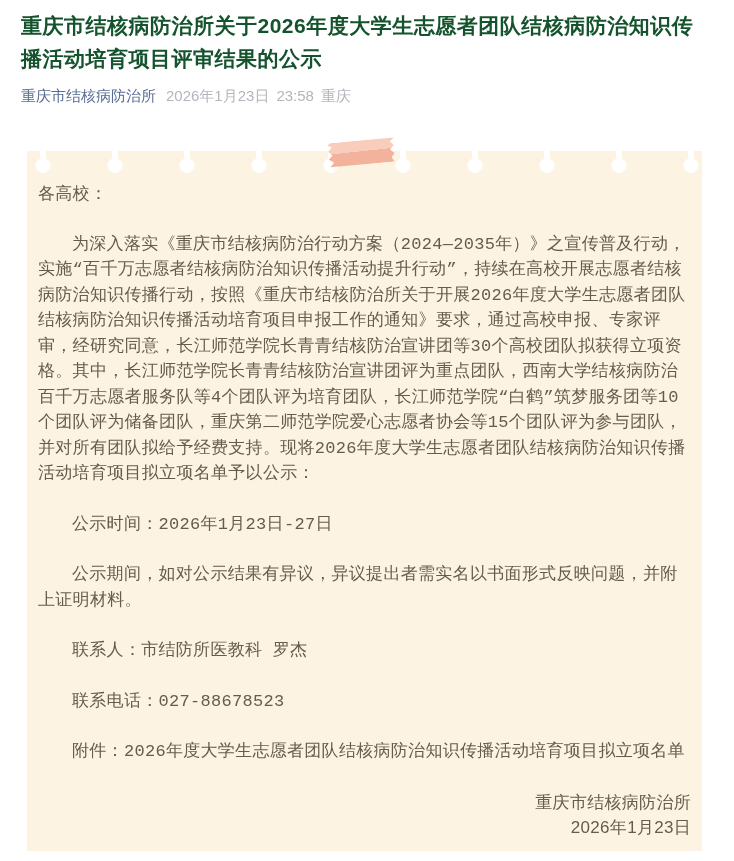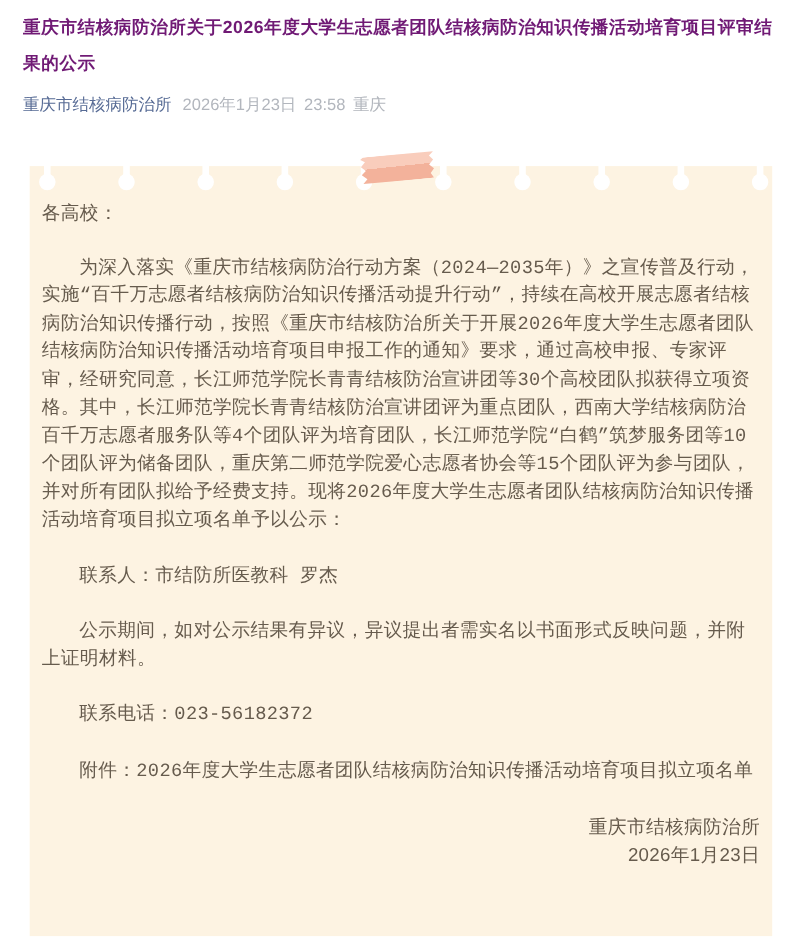--- a/index.html
+++ b/index.html
@@ -7,24 +7,24 @@
     width:734px; height:861px;
     background:#ffffff;
     overflow:hidden;
     font-family:"Liberation Sans","DejaVu Sans",sans-serif;
   }
   .article{ width:734px; }
 
   .title{
     margin:9px 20px 0 21px;
     max-width:696px;
-    font-size:16px;
+    font-size:21px;
     line-height:33px;
     font-weight:700;
-    color:#701a75;
+    color:#14532d;
     letter-spacing:.5px;
   }
 
   .meta{
     margin:11px 21px 0 21px;
     font-size:15px;
     line-height:20px;
     white-space:nowrap;
   }
   .meta .account{
@@ -130,26 +130,27 @@
       <div class="drop"></div>
     </div>
 
     <div class="tape"></div>
 
     <div class="card-inner">
       <p>各高校：</p>
 
       <p class="indent">为深入落实《重庆市结核病防治行动方案（2024—2035年）》之宣传普及行动，实施“百千万志愿者结核病防治知识传播活动提升行动”，持续在高校开展志愿者结核病防治知识传播行动，按照《重庆市结核防治所关于开展2026年度大学生志愿者团队结核病防治知识传播活动培育项目申报工作的通知》要求，通过高校申报、专家评审，经研究同意，长江师范学院长青青结核防治宣讲团等30个高校团队拟获得立项资格。其中，长江师范学院长青青结核防治宣讲团评为重点团队，西南大学结核病防治百千万志愿者服务队等4个团队评为培育团队，长江师范学院“白鹤”筑梦服务团等10个团队评为储备团队，重庆第二师范学院爱心志愿者协会等15个团队评为参与团队，并对所有团队拟给予经费支持。现将2026年度大学生志愿者团队结核病防治知识传播活动培育项目拟立项名单予以公示：</p>
 
+      <p class="indent">公示时间：2026年1月23日-27日</p>
+
+      <p class="indent">公示期间，如对公示结果有异议，异议提出者需实名以书面形式反映问题，并附上证明材料。</p>
 
       <p class="indent">联系人：市结防所医教科 罗杰</p>
 
-      <p class="indent">公示期间，如对公示结果有异议，异议提出者需实名以书面形式反映问题，并附上证明材料。</p>
-
-      <p class="indent">联系电话：023-56182372</p>
+      <p class="indent">联系电话：027-88678523</p>
 
       <p class="indent">附件：2026年度大学生志愿者团队结核病防治知识传播活动培育项目拟立项名单</p>
 
       <p class="sign">重庆市结核病防治所</p>
 
       <p class="sign-date">2026年1月23日</p>
     </div>
   </section>
 
 </article>

